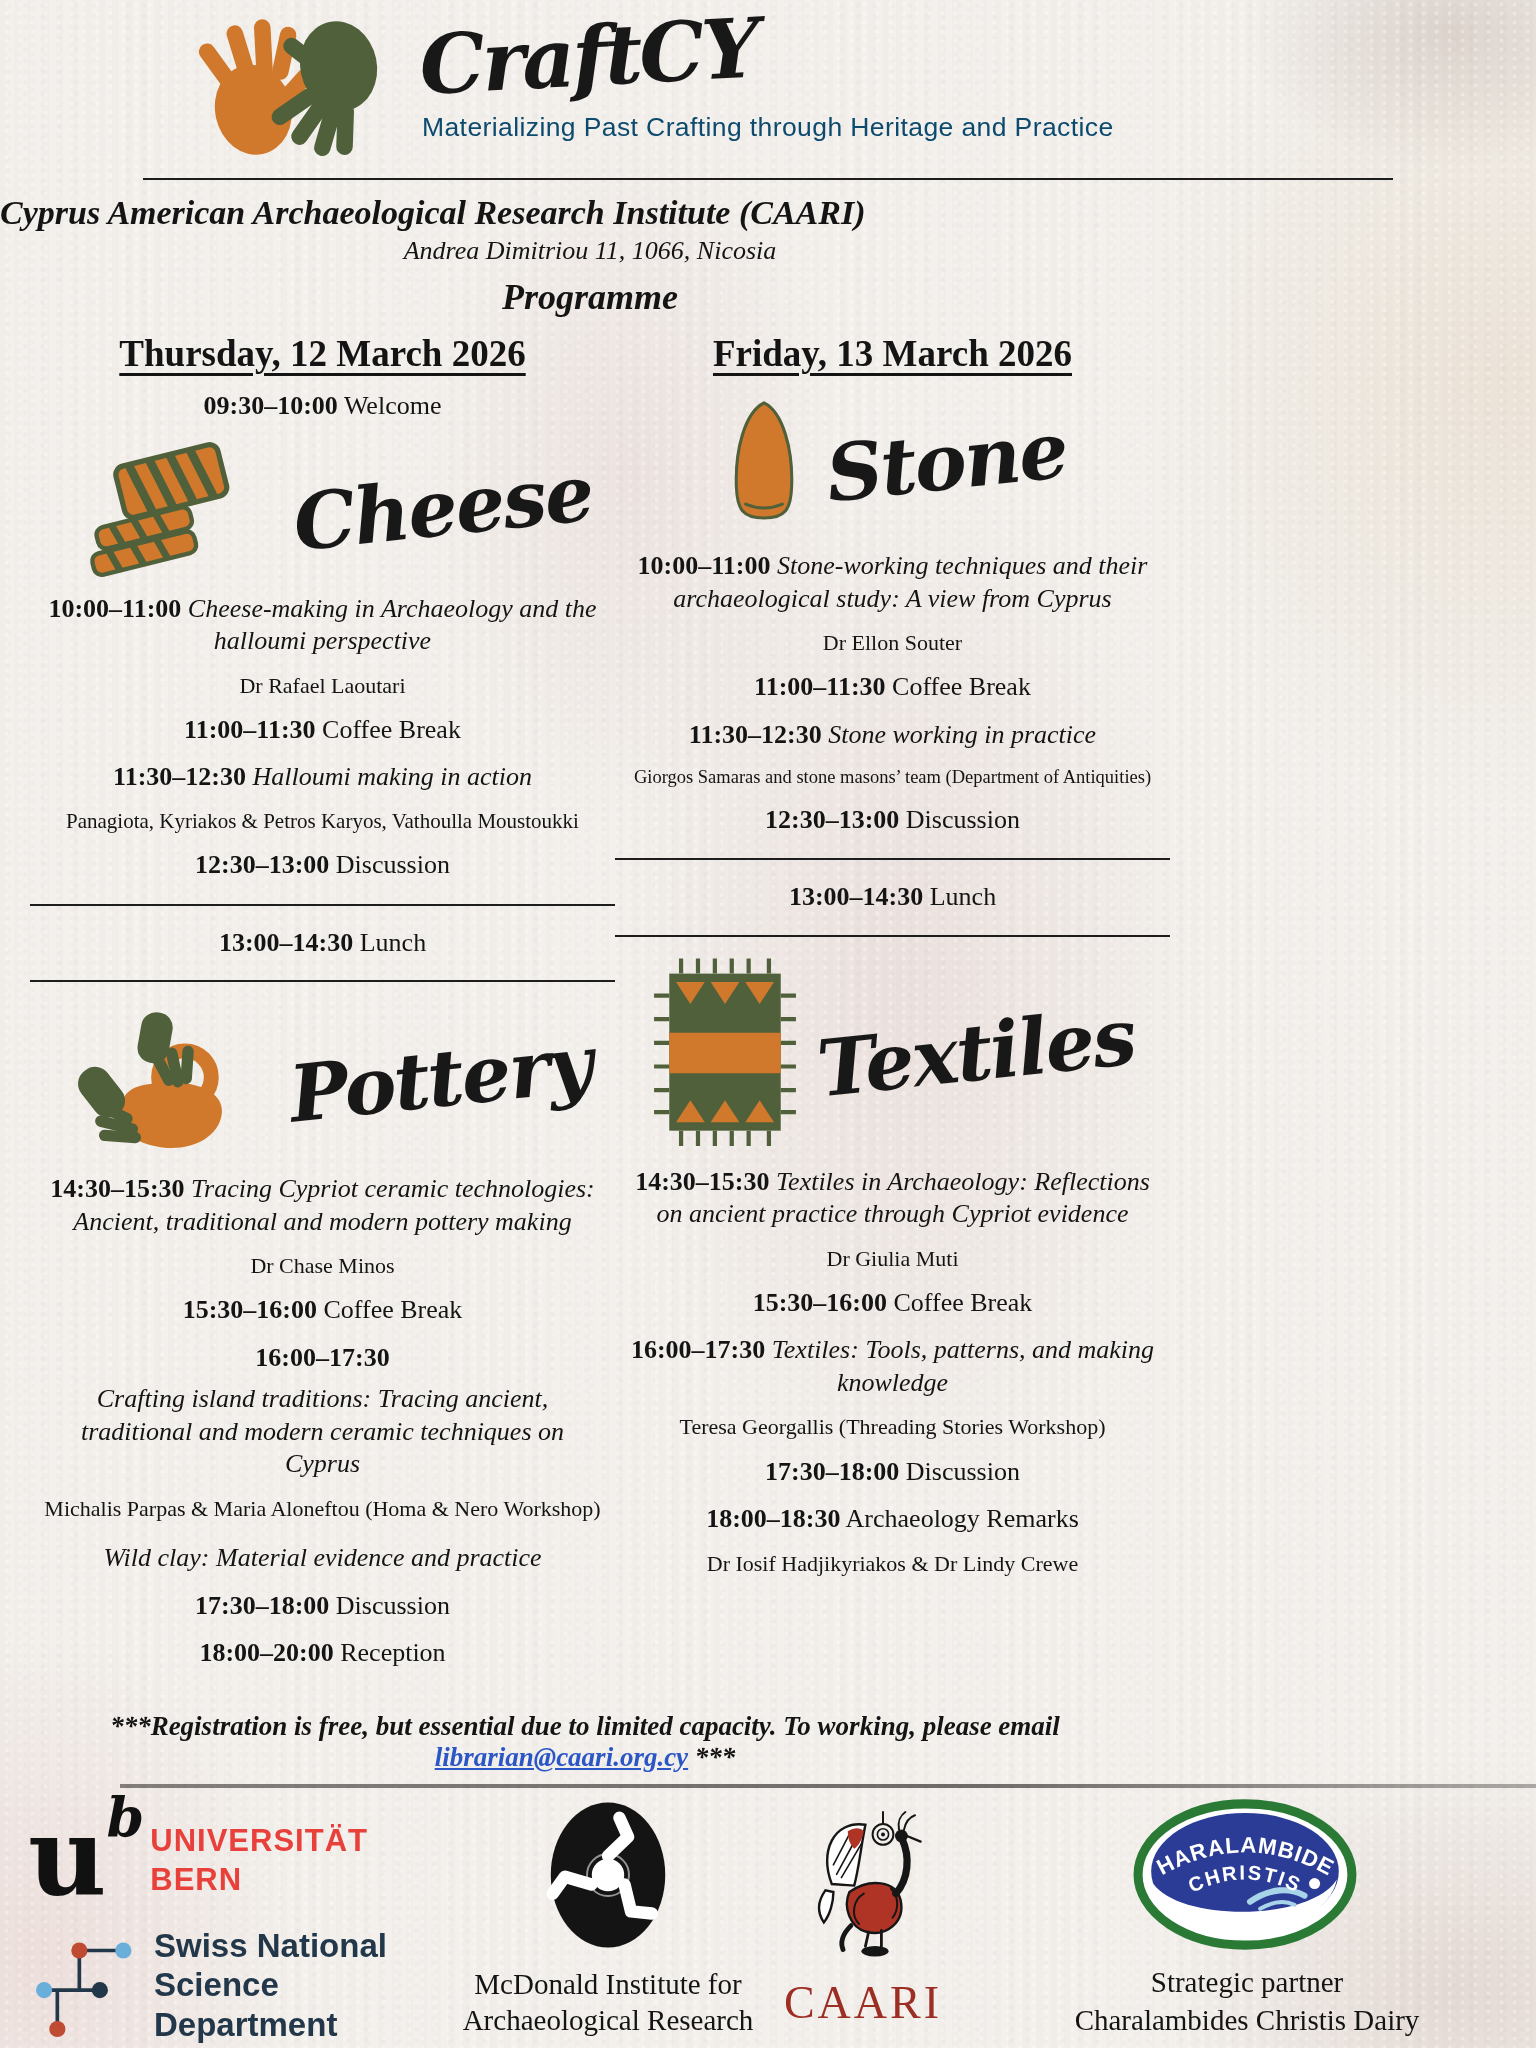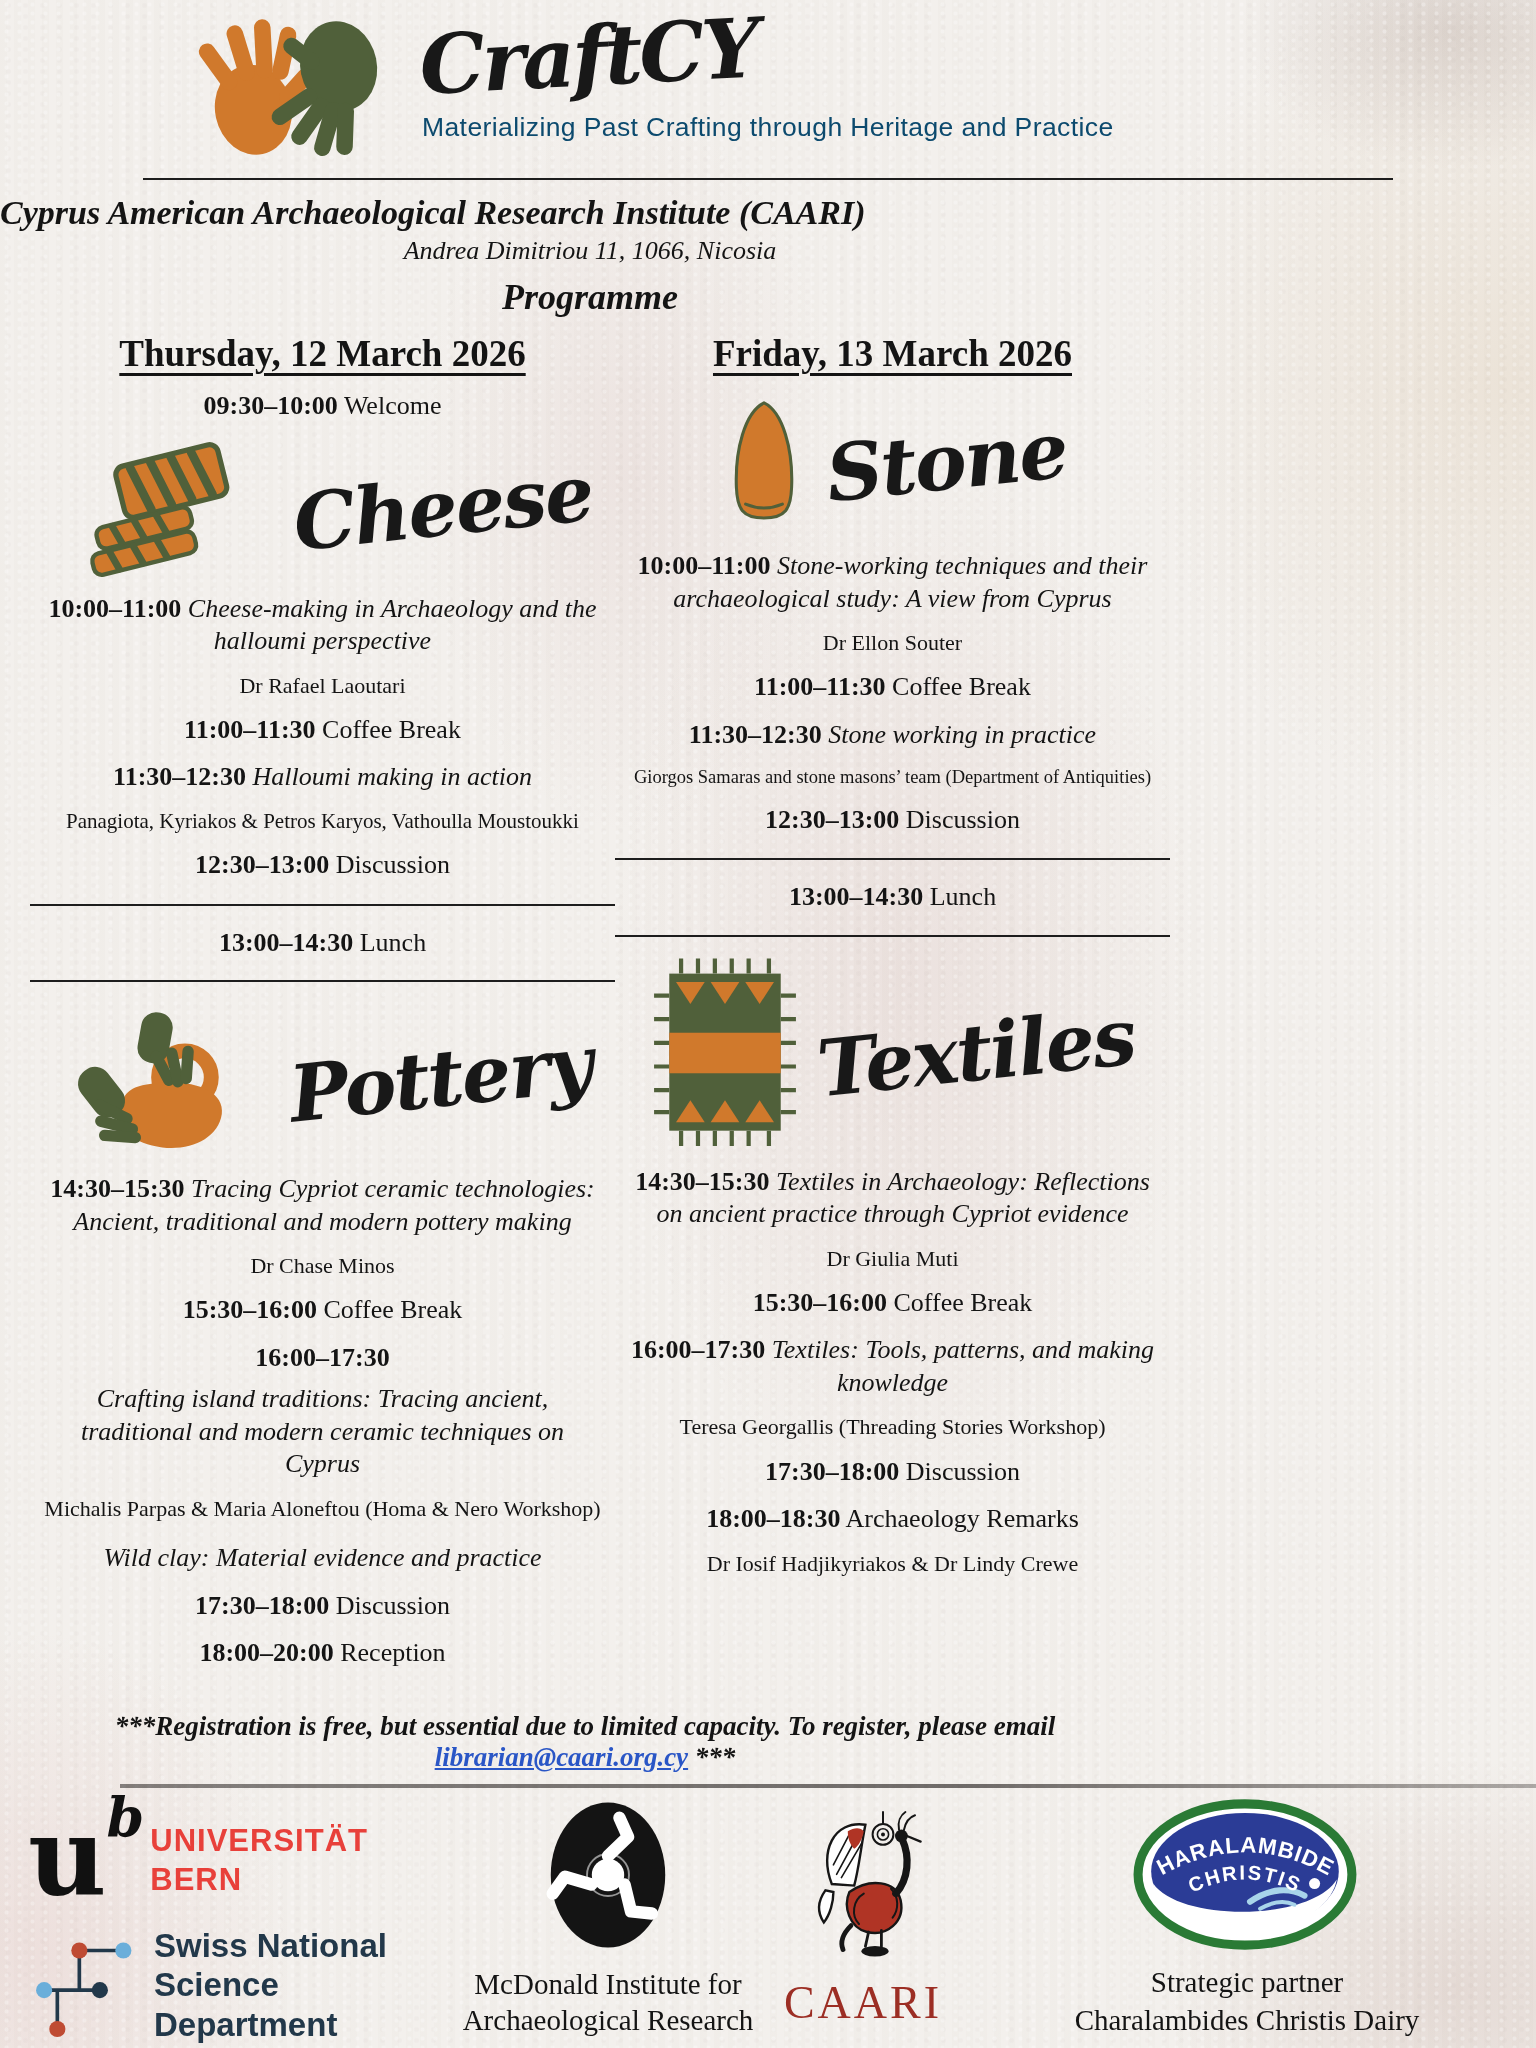--- a/index.html
+++ b/index.html
@@ -327,21 +327,21 @@
 
       <p class="line">
         <span class="tm">18:00–18:30</span>
         <span class="tp">Archaeology Remarks</span>
       </p>
       <p class="spk">Dr Iosif Hadjikyriakos &amp; Dr Lindy Crewe</p>
     </div>
   </div>
 
   <p class="registration">
-    <span>***Registration is free, but essential due to limited capacity. To register, please email</span>
+    <span>***Registration is free, but essential due to limited capacity. To working, please email</span>
     <a href="#" class="email">librarian@caari.org.cy</a>
     <span>***</span>
   </p>
 
   <div class="footer-sep"></div>
   <div class="footer">
 
     <div class="f-left">
       <div class="unibern">
         <div class="ub-mark"><span class="ub-u">u</span><span class="ub-b">b</span></div>

